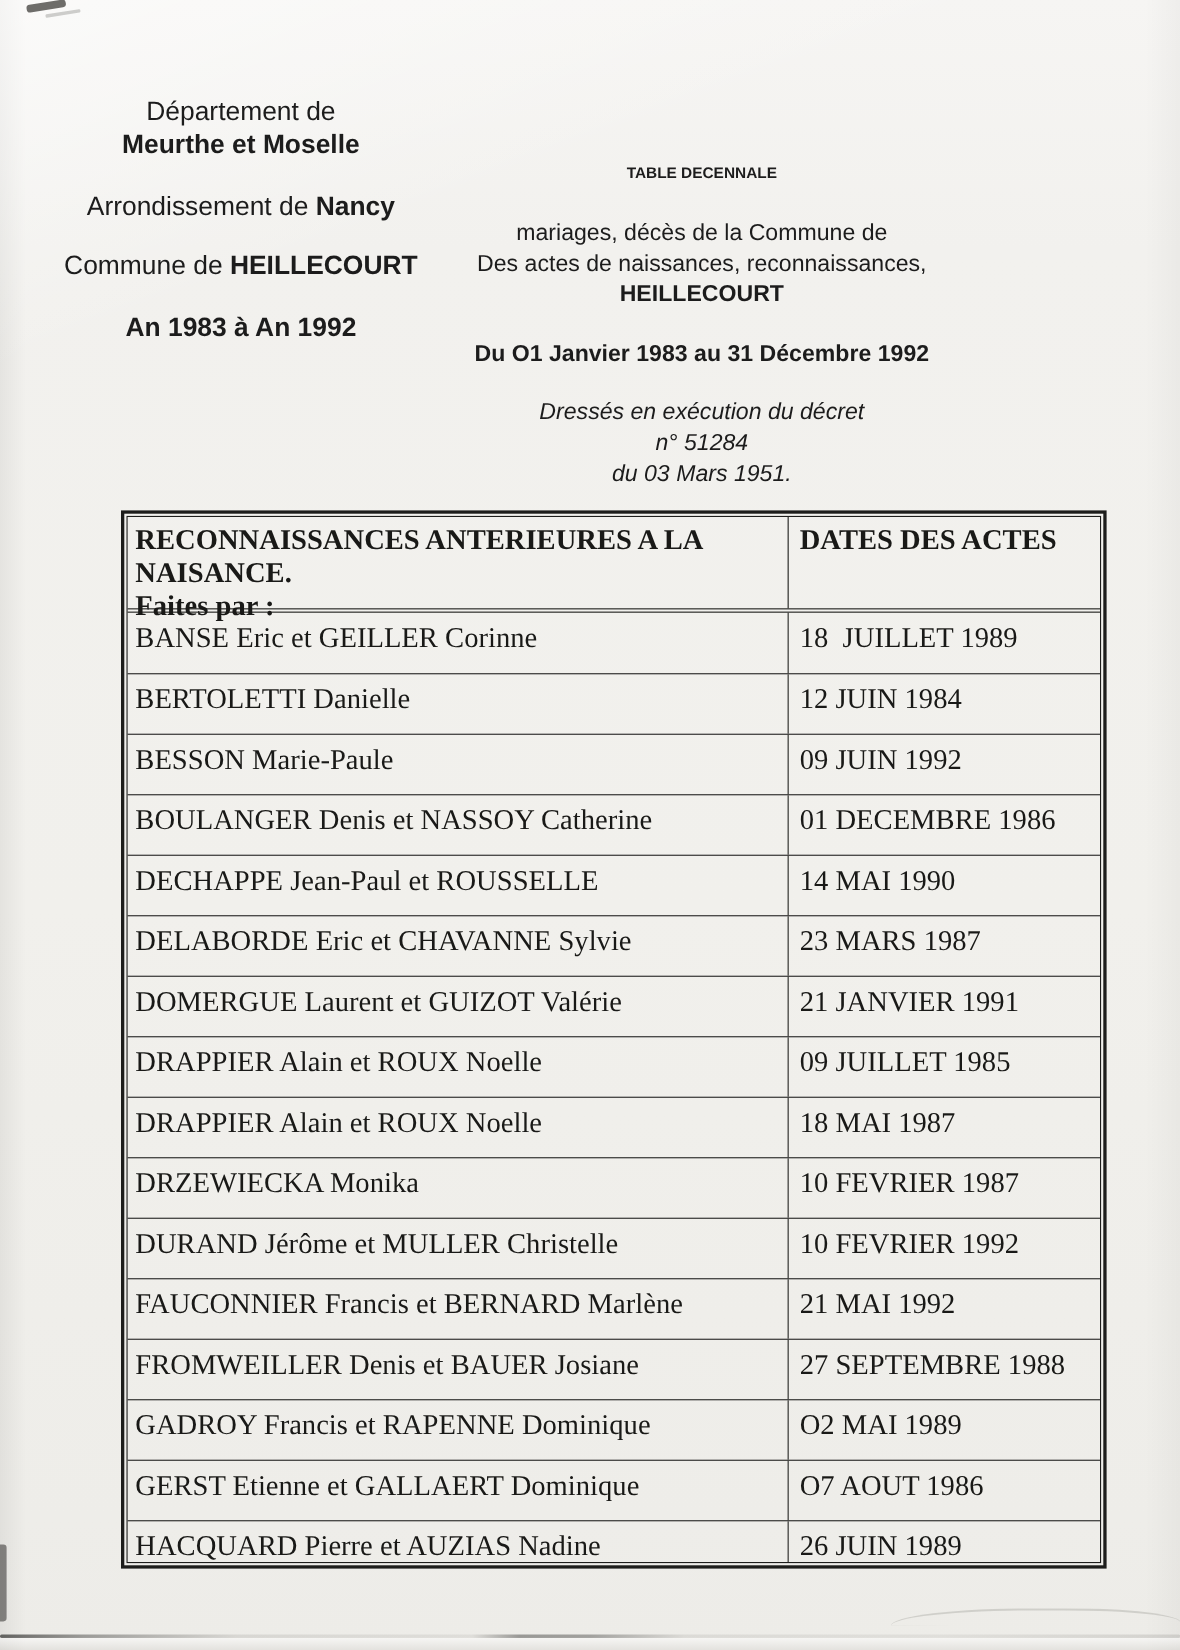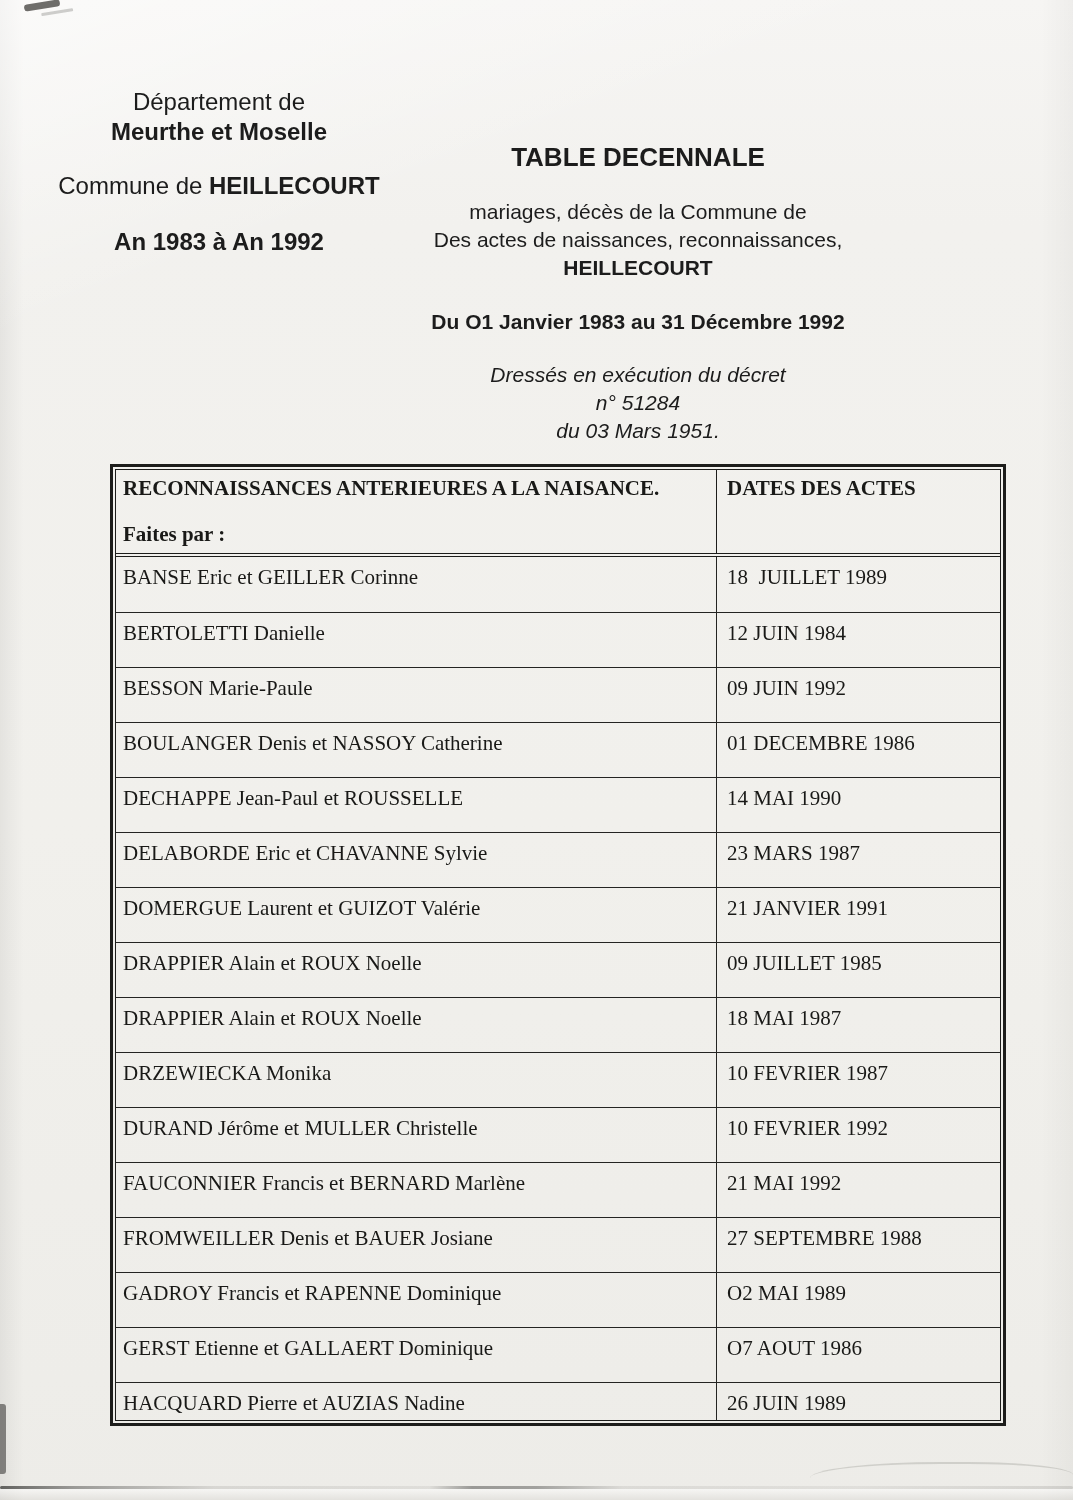--- a/index.html
+++ b/index.html
@@ -58,31 +58,31 @@
   .left-block .l2 { margin-top: 6px; font-weight: bold; }
   .left-block .l3 { margin-top: 32px; }
   .left-block .l4 { margin-top: 30px; }
   .left-block .l5 { margin-top: 32px; font-weight: bold; }
   .bold { font-weight: bold; }
 
   .center-block {
     position: absolute; left: 408px; top: 144px; width: 460px;
     text-align: center; font-size: 21px; line-height: 26px;
   }
-  .doc-title { font-size: 26px; font-weight: bold; }
+  .doc-title { font-size: 14px; font-weight: bold; }
   .subtitle-group { margin-top: 28px; line-height: 28px; }
   .commune-line { font-weight: bold; }
   .period-line { margin-top: 27px; font-weight: bold; }
   .decree-group { margin-top: 26px; line-height: 28px; font-style: italic; }
 
   
   .reg-table {
     position: absolute; left: 110px; top: 464px; width: 896px; height: 962px;
     border: 3px solid #1d1d1b; padding: 2px;
-    font-family: "Liberation Serif", serif; font-size: 21px; color: #191917;
+    font-family: "Liberation Serif", serif; font-size: 26px; color: #191917;
   }
   .reg-table-inner {
     width: 100%; height: 100%;
     border: 1px solid #1d1d1b;
     display: flex; flex-direction: column;
   }
   .thead {
     display: flex; height: 87px;
     border-bottom: 4px double #1d1d1b;
     font-weight: bold;
@@ -110,20 +110,21 @@
 
   <div class="artifact mark-topleft"></div>
   <div class="artifact mark-bottomleft"></div>
   <div class="artifact crease-right"></div>
   <div class="artifact crease-bottom"></div>
   <div class="artifact below-crease"></div>
 
   <div class="left-block">
     <div class="l1">Département de</div>
     <div class="l2">Meurthe et Moselle</div>
+    <div class="l3"><span>Arrondissement de </span><span class="bold">Nancy</span></div>
     <div class="l4"><span>Commune de </span><span class="bold">HEILLECOURT</span></div>
     <div class="l5">An 1983 à An 1992</div>
   </div>
 
   <div class="center-block">
     <div class="doc-title">TABLE DECENNALE</div>
     <div class="subtitle-group">
       <div>mariages, décès de la Commune de</div>
       <div>Des actes de naissances, reconnaissances,</div>
       <div class="commune-line">HEILLECOURT</div>

